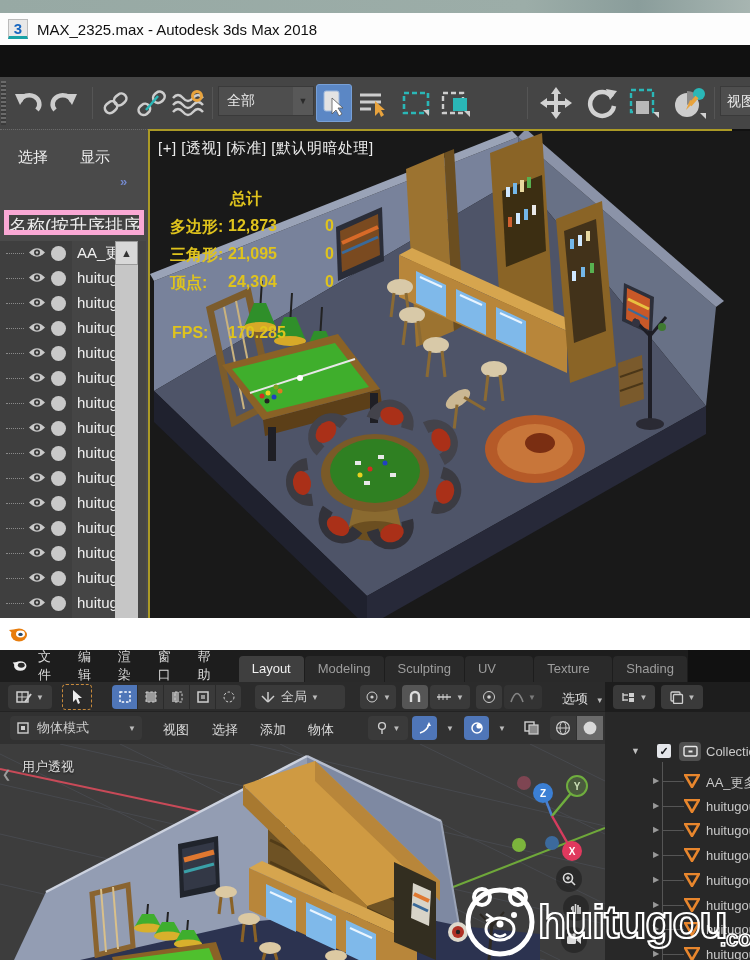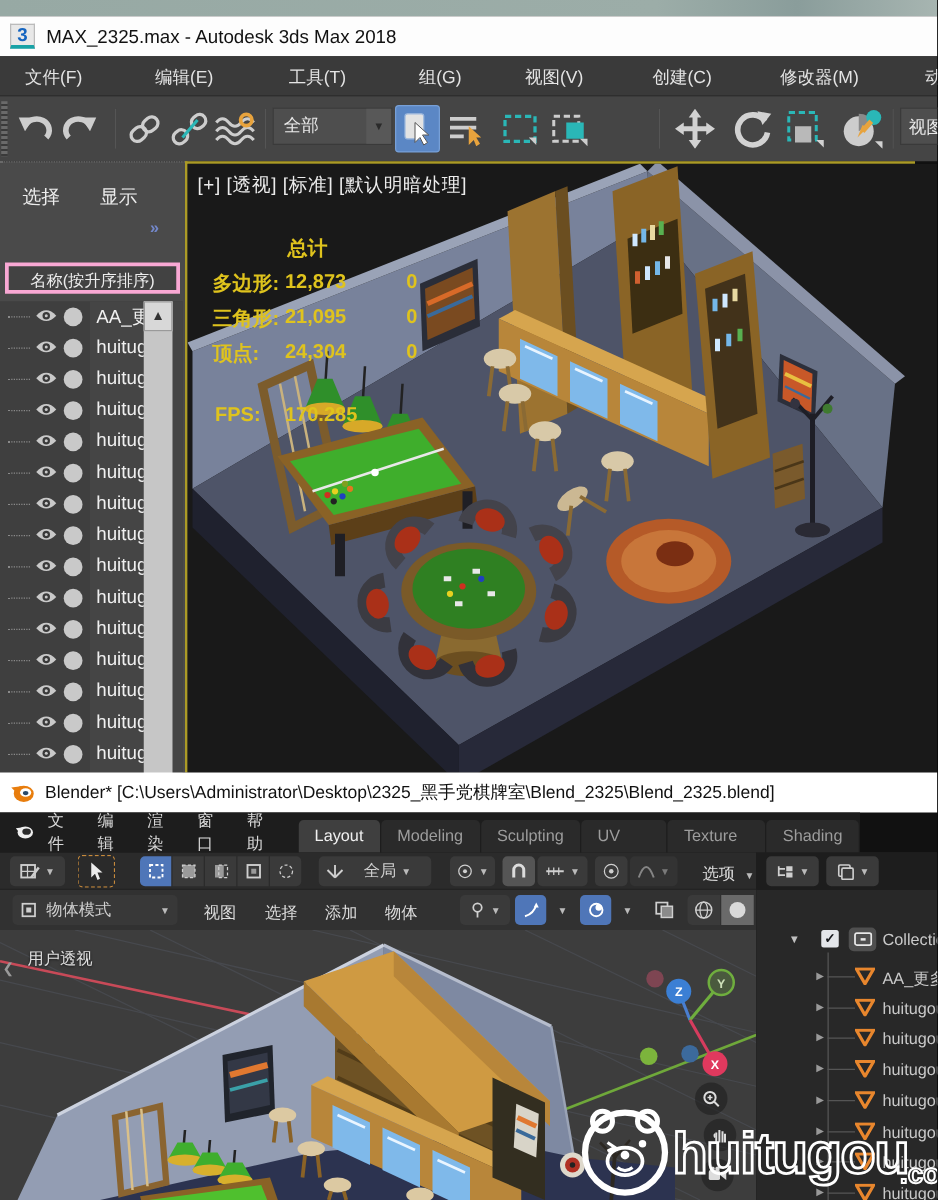--- a/index.html
+++ b/index.html
@@ -19,21 +19,21 @@
 .ticon{position:absolute;top:84px;width:36px;height:38px;display:flex;align-items:center;justify-content:center;border-radius:3px}
 .ticon.active{background:#5b87c5;border:1px solid #77a0d8}
 #flt-box{position:absolute;left:218px;top:86px;width:96px;height:30px;background:#4e4e4e;border:1px solid #3a3a3a;display:flex;align-items:center}
 #flt-box .lbl{flex:1;color:#e8e8e8;font-size:14px;padding-left:8px}
 #flt-box .arr{width:20px;height:28px;background:#585858;display:flex;align-items:center;justify-content:center;color:#2a2a2a;font-size:9px}
 #ref-box{position:absolute;left:720px;top:86px;width:44px;height:30px;background:#4e4e4e;border:1px solid #3a3a3a;color:#e8e8e8;font-size:14px;line-height:28px;padding-left:6px;overflow:hidden;white-space:nowrap}
 
 #max-left{left:0;top:129px;width:148px;height:489px;background:#4a4a4a;border-top:1px dotted #6a6a6a}
 .mtab{position:absolute;top:18px;font-size:15px;color:#ececec}
 #max-chevron{position:absolute;left:120px;top:44px;color:#7388cb;font-size:13px;font-weight:bold;letter-spacing:-2px}
-#name-hdr{position:absolute;left:4px;top:80px;width:140px;height:25px;background:#424242;border:3px solid #f9a8d4;color:#ececec;font-size:13px;text-align:center;line-height:23px;white-space:nowrap;overflow:hidden}
+#name-hdr{position:absolute;left:4px;top:80px;width:140px;height:25px;background:#424242;border:5px solid #f9a8d4;color:#ececec;font-size:18px;text-align:center;line-height:23px;white-space:nowrap;overflow:hidden}
 #mlist{position:absolute;left:0;top:111px;width:146px;height:378px;background:#3f3f3f;overflow:hidden}
 #mlist .namecol{position:absolute;left:72px;top:0;width:74px;height:100%;background:#454545}
 .mrow{position:absolute;left:0;width:146px;height:25px}
 .mrow .tree{position:absolute;left:6px;top:12px;width:18px;border-top:1px dotted #8a8a8a}
 .mrow .eye{position:absolute;left:28px;top:5px}
 .mrow .dot{position:absolute;left:51px;top:5px;width:15px;height:15px;border-radius:50%;background:#c9c9c9}
 .mrow .mname{position:absolute;left:77px;top:3px;width:38px;color:#f0f0f0;font-size:15px;white-space:nowrap;overflow:hidden}
 #mscroll{position:absolute;left:115px;top:0;width:23px;height:378px;background:#c6c6c6}
 #mscroll .up{position:absolute;left:0;top:0;width:23px;height:24px;background:#d8d8d8;border:1px solid #9a9a9a;color:#333;font-size:11px;text-align:center;line-height:22px}
 
@@ -71,30 +71,20 @@
 
 <div id="app">
 
   <div class="abs" id="max-topstrip"></div>
 
   <div class="abs" id="max-titlebar">
     <div id="max-appicon">3</div>
     <div id="max-title">MAX_2325.max - Autodesk 3ds Max 2018</div>
   </div>
 
-  <div class="abs" id="max-menubar">
-    <span class="mmenu" style="left:20px">文件(F)</span>
-    <span class="mmenu" style="left:124px">编辑(E)</span>
-    <span class="mmenu" style="left:231px">工具(T)</span>
-    <span class="mmenu" style="left:335px">组(G)</span>
-    <span class="mmenu" style="left:420px">视图(V)</span>
-    <span class="mmenu" style="left:522px">创建(C)</span>
-    <span class="mmenu" style="left:624px">修改器(M)</span>
-    <span class="mmenu" style="left:740px">动</span>
-  </div>
 
   <div class="abs" id="max-toolbar">
     <div class="handle"></div>
     <div class="tsep" style="left:92px"></div>
     <div class="tsep" style="left:212px"></div>
     <div class="tsep" style="left:527px"></div>
     <div class="tsep" style="left:714px"></div>
   </div>
   <div class="ticon" style="left:10px">
     <svg width="30" height="28" viewBox="0 0 30 28">
@@ -567,21 +557,20 @@
     <div class="stat" style="left:78px;top:193px">170.285</div>
   </div>
 
   <div class="abs" id="b-titlebar">
     <svg width="20" height="17" viewBox="0 0 20 17" style="margin-left:8px">
       <ellipse cx="11" cy="9" rx="8" ry="6.5" fill="#e87d0d"></ellipse>
       <ellipse cx="12.5" cy="8" rx="4.5" ry="3.4" fill="#fff"></ellipse>
       <ellipse cx="12.5" cy="8.4" rx="2.2" ry="1.7" fill="#2a4a6a"></ellipse>
       <path d="M1,4 L9,3 L5,8 Z" fill="#e87d0d"></path>
     </svg>
-    <div id="b-title">Blender* [C:\Users\Administrator\Desktop\2325_黑手党棋牌室\Blend_2325\Blend_2325.blend]</div>
   </div>
 
   <div class="abs" id="b-topbar">
     <svg width="22" height="18" viewBox="0 0 22 18" style="margin-left:12px">
       <ellipse cx="12" cy="9" rx="9" ry="7" fill="#eee"></ellipse>
       <ellipse cx="13.5" cy="8" rx="5" ry="3.6" fill="#2a2a2a"></ellipse>
       <path d="M1,4 L10,3 L5,9 Z" fill="#eee"></path>
     </svg>
     <span class="bmenu">文件</span>
     <span class="bmenu">编辑</span>
@@ -638,21 +627,21 @@
       <svg width="14" height="14" viewBox="0 0 14 14">
           <circle cx="7" cy="7" r="5" fill="none" stroke="#cfcfcf" stroke-dasharray="2.5,1.8"></circle>
         </svg>
     </div>
     <div class="bbtn" style="left:255px;top:3px;width:90px;height:24px;justify-content:flex-start;padding-left:6px">
       <svg width="14" height="14" viewBox="0 0 14 14">
           <line x1="7" y1="12" x2="7" y2="2" stroke="#cfcfcf" stroke-width="1.5"></line>
           <line x1="7" y1="12" x2="1" y2="6" stroke="#cfcfcf" stroke-width="1.5"></line>
           <line x1="7" y1="12" x2="13" y2="6" stroke="#cfcfcf" stroke-width="1.5"></line>
         </svg>
-      <span style="font-size:13px;margin-left:16px">全局</span>
+      <span style="font-size:13px;margin-left:6px">全局</span>
       <span class="bchev">▼</span>
     </div>
     <div class="bbtn" style="left:360px;top:3px;width:36px;height:24px">
       <svg width="14" height="14" viewBox="0 0 14 14">
           <circle cx="7" cy="7" r="5" fill="none" stroke="#cfcfcf"></circle>
           <circle cx="7" cy="7" r="1.6" fill="#cfcfcf"></circle>
         </svg>
       <span class="bchev">▼</span>
     </div>
     <div class="bbtn" style="left:402px;top:3px;width:26px;height:24px;background:#555">

